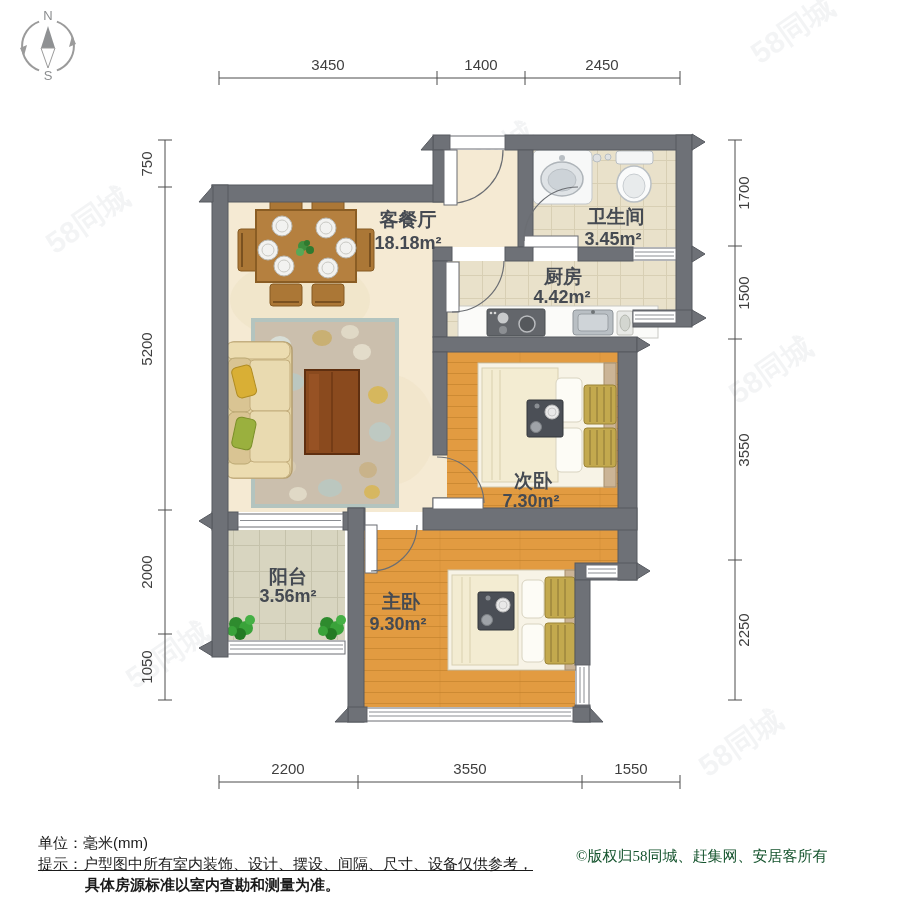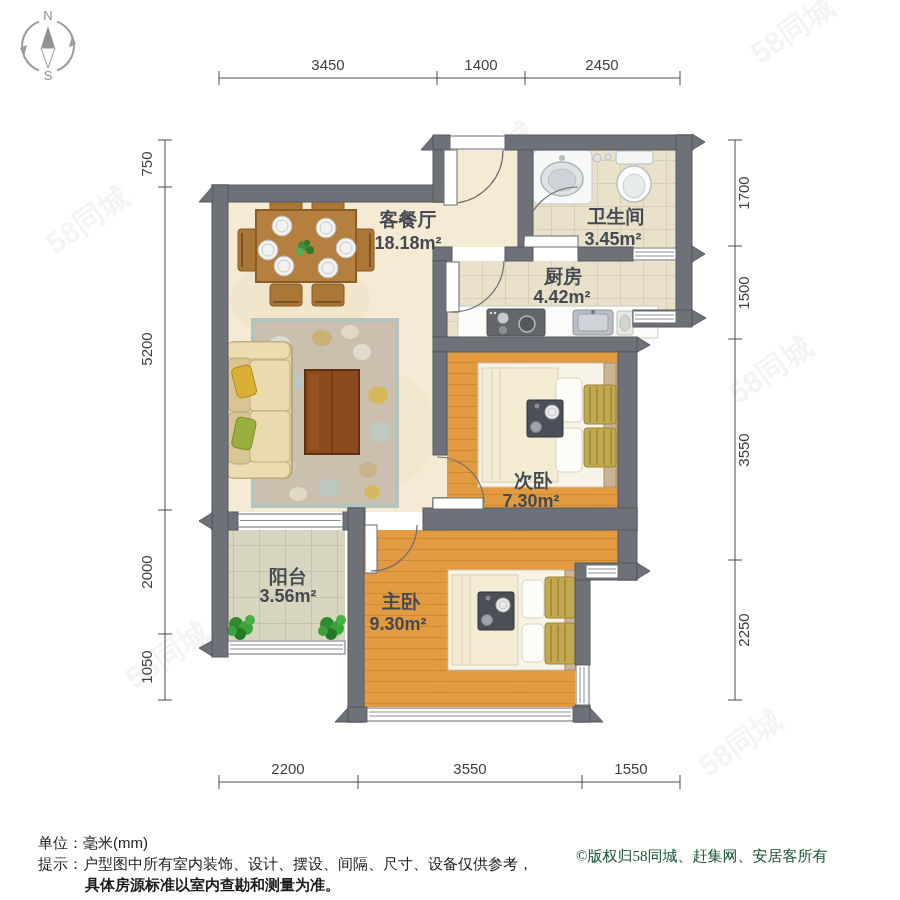--- a/index.html
+++ b/index.html
@@ -363,21 +363,21 @@
     <text class="room-area" x="398" y="630">9.30m²</text>
     <text class="room-name" x="288" y="583">阳台</text>
     <text class="room-area" x="288" y="602">3.56m²</text>
   </g>
 </svg>
 
 <div class="notes">
   <div class="note-row" style="left:38px;top:14px;">
     <span>单位：</span><span>毫米(mm)</span>
   </div>
-  <div class="note-row" style="left:38px;top:35px;">
+  <div class="note-row" style="left:38px;top:35px;text-decoration:underline;">
     <span>提示：</span><span>户型图中所有室内装饰、设计、摆设、间隔、尺寸、设备仅供参考，</span>
   </div>
   <div class="note-row" style="left:85px;top:56px;font-weight:bold;">
     <span>具体房源标准以室内查勘和测量为准。</span>
   </div>
   <div class="copyright">©版权归58同城、赶集网、安居客所有</div>
 </div>
 
 </div>
 

